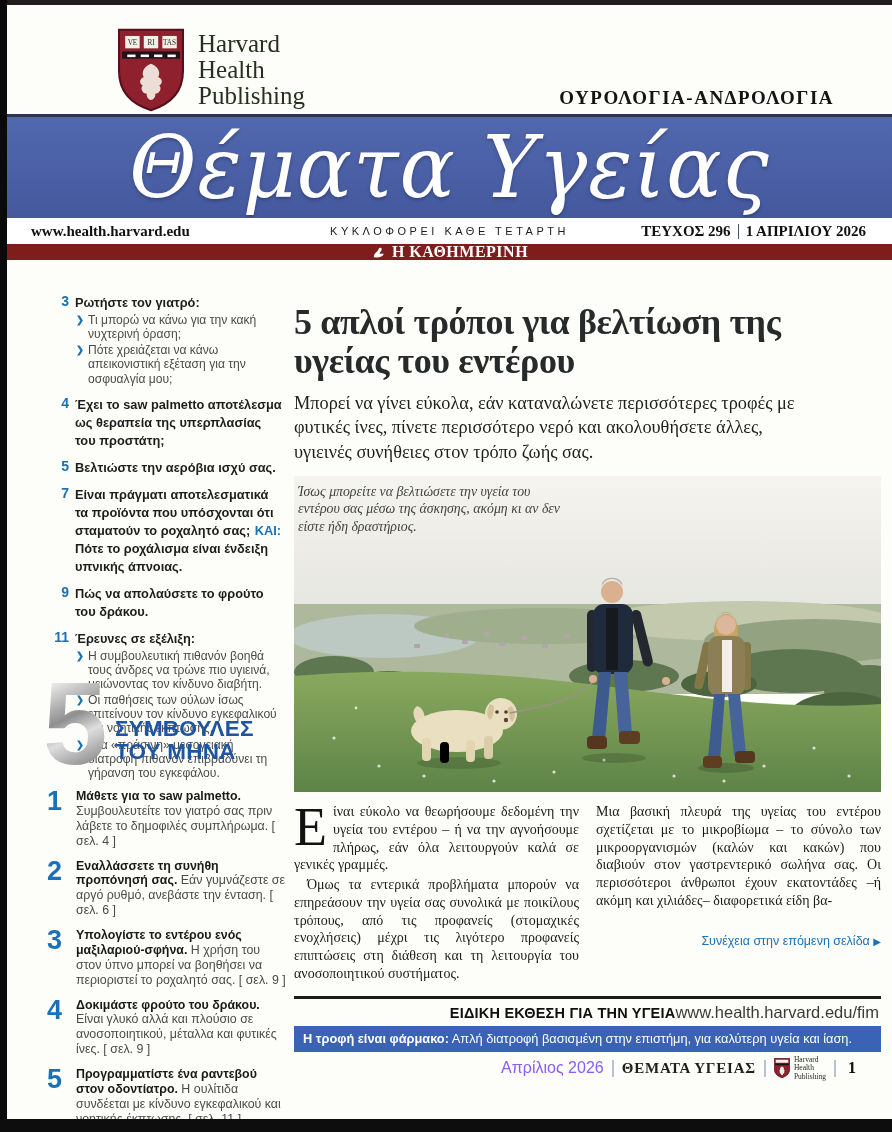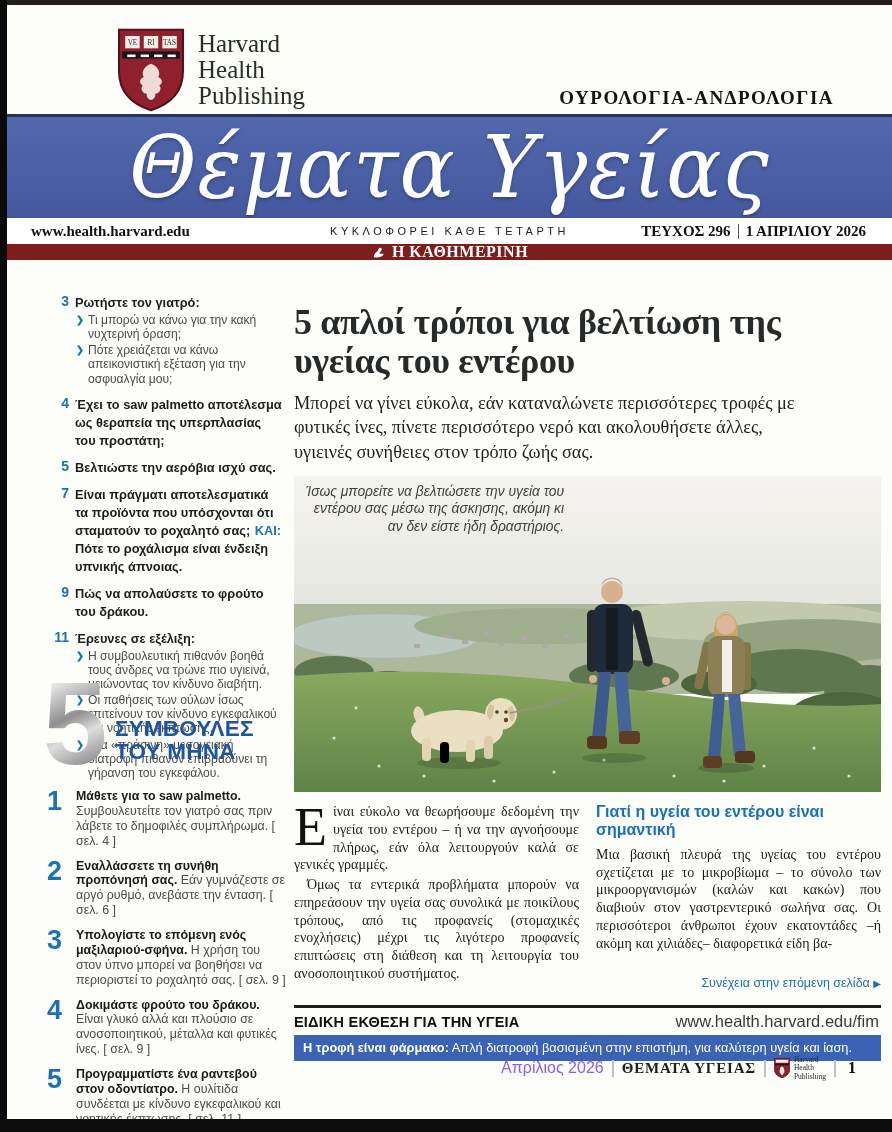--- a/index.html
+++ b/index.html
@@ -66,38 +66,38 @@
   .tip-text{font-size:12.4px;line-height:1.2;color:#4a4a4a;}
   .tip-lead{font-weight:bold;color:#191919;}
 
   
   .article{position:absolute;left:287px;top:298px;width:587px;}
   .headline{font-family:"Liberation Serif",serif;font-weight:bold;font-size:36px;
       line-height:1.07;color:#272a2b;letter-spacing:-.4px;margin:0;}
   .deck{font-family:"Liberation Serif",serif;font-size:18.3px;line-height:1.33;color:#1e1e1e;
       margin-top:11px;width:525px;}
   .photo{position:relative;height:316px;margin-top:12px;overflow:hidden;}
-  .caption{position:absolute;left:4px;top:7px;width:266px;font-family:Liberation Sans, sans-serif;
-      font-style:italic;font-size:13.8px;line-height:1.26;color:#3e4337;z-index:2;text-align:right;}
+  .caption{position:absolute;left:4px;top:7px;width:266px;font-family:Liberation Serif, serif;
+      font-style:italic;font-size:13.8px;line-height:1.26;color:#3e4337;z-index:2;}
   .cols{display:flex;gap:17px;margin-top:11px;}
   .col{width:285px;font-family:"Liberation Serif",serif;font-size:14px;line-height:1.27;
       color:#1b1b1b;text-align:justify;}
   .col p{margin:0;}
   .col p + p{margin-top:2px;text-indent:13px;}
   .dropcap{float:left;font-size:54px;line-height:43px;padding:3px 6px 0 0;color:#121212;}
   .subhead{font-family:"Liberation Sans",sans-serif;font-weight:bold;color:#1a71b8;
       font-size:16px;line-height:1.15;margin:0 0 6px;text-align:left;}
   .continues{text-align:right;color:#1a71b8;font-family:"Liberation Sans",sans-serif;
       font-size:12.5px;margin-top:24px;}
   .continues .arrow{font-size:10px;}
 
   
   .sr{margin-top:13px;}
   .sr-rule{height:3px;background:#1c1c1c;}
-  .sr-row{display:flex;justify-content:space-between;align-items:baseline;padding:4px 2px 4px 0;}
+  .sr-row{display:flex;justify-content:flex-end;align-items:baseline;padding:4px 2px 4px 0;}
   .sr-label{font-weight:bold;font-size:14.5px;color:#101010;letter-spacing:.2px;}
   .sr-url{font-size:16.5px;color:#3a3a3a;}
   .sr-bar{background:#3a63b5;color:#fff;font-size:12.8px;padding:5px 9px 6px;}
   .sr-bar .b{font-weight:bold;}
 
   
   .footer{position:absolute;right:36px;top:1051px;display:flex;align-items:center;gap:8px;}
   .f-month{font-size:16px;color:#8b5cf6;}
   .f-sep{width:2px;height:17px;background:#b9c2d2;}
   .f-title{font-family:"Liberation Serif",serif;font-weight:bold;font-size:15px;color:#1f1f1f;
@@ -212,21 +212,21 @@
         <div class="tip">
           <span class="tip-num">1</span>
           <div class="tip-text"><span class="tip-lead">Μάθετε για το saw palmetto.</span> <span>Συμβουλευτείτε τον γιατρό σας πριν λάβετε το δημοφιλές συμπλήρωμα.</span> <span>[ σελ. 4 ]</span></div>
         </div>
         <div class="tip">
           <span class="tip-num">2</span>
           <div class="tip-text"><span class="tip-lead">Εναλλάσσετε τη συνήθη προπόνησή σας.</span> <span>Εάν γυμνάζεστε σε αργό ρυθμό, ανεβάστε την ένταση.</span> <span>[ σελ. 6 ]</span></div>
         </div>
         <div class="tip">
           <span class="tip-num">3</span>
-          <div class="tip-text"><span class="tip-lead">Υπολογίστε το επόμενη ενός μαξιλαριού-σφήνα.</span> <span>Η χρήση του στον ύπνο μπορεί να βοηθήσει να περιοριστεί το ροχαλητό σας.</span> <span>[ σελ. 9 ]</span></div>
+          <div class="tip-text"><span class="tip-lead">Υπολογίστε το εντέρου ενός μαξιλαριού-σφήνα.</span> <span>Η χρήση του στον ύπνο μπορεί να βοηθήσει να περιοριστεί το ροχαλητό σας.</span> <span>[ σελ. 9 ]</span></div>
         </div>
         <div class="tip">
           <span class="tip-num">4</span>
           <div class="tip-text"><span class="tip-lead">Δοκιμάστε φρούτο του δράκου.</span> <span>Είναι γλυκό αλλά και πλούσιο σε ανοσοποιητικού, μέταλλα και φυτικές ίνες.</span> <span>[ σελ. 9 ]</span></div>
         </div>
         <div class="tip">
           <span class="tip-num">5</span>
           <div class="tip-text"><span class="tip-lead">Προγραμματίστε ένα ραντεβού στον οδοντίατρο.</span> <span>Η ουλίτιδα συνδέεται με κίνδυνο εγκεφαλικού και νοητικής έκπτωσης.</span> <span>[ σελ. 11 ]</span></div>
         </div>
       </div>
@@ -342,21 +342,20 @@
         </g>
       </svg>
     </div>
 
     <div class="cols">
       <div class="col">
         <p><span class="dropcap">Ε</span><span>ίναι εύκολο να θεωρήσουμε δεδομένη την υγεία του εντέρου – ή να την αγνοήσουμε πλήρως, εάν όλα λειτουργούν καλά σε γενικές γραμμές.</span></p>
         <p>Όμως τα εντερικά προβλήματα μπορούν να επηρεάσουν την υγεία σας συνολικά με ποικίλους τρόπους, από τις προφανείς (στομαχικές ενοχλήσεις) μέχρι τις λιγότερο προφανείς επιπτώσεις στη διάθεση και τη λειτουργία του ανοσοποιητικού συστήματος.</p>
       </div>
       <div class="col">
-        <h3 class="subhead">Γιατί η υγεία του εντέρου είναι σημαντική</h3>
         <p>Μια βασική πλευρά της υγείας του εντέρου σχετίζεται με το μικροβίωμα – το σύνολο των μικροοργανισμών (καλών και κακών) που διαβιούν στον γαστρεντερικό σωλήνα σας. Οι περισσότεροι άνθρωποι έχουν εκατοντάδες –ή ακόμη και χιλιάδες– διαφορετικά είδη βα-</p>
         <div class="continues">
           <span>Συνέχεια στην επόμενη σελίδα</span>
           <span class="arrow">▶</span>
         </div>
       </div>
     </div>
 
     <div class="sr">
       <div class="sr-rule"></div>

